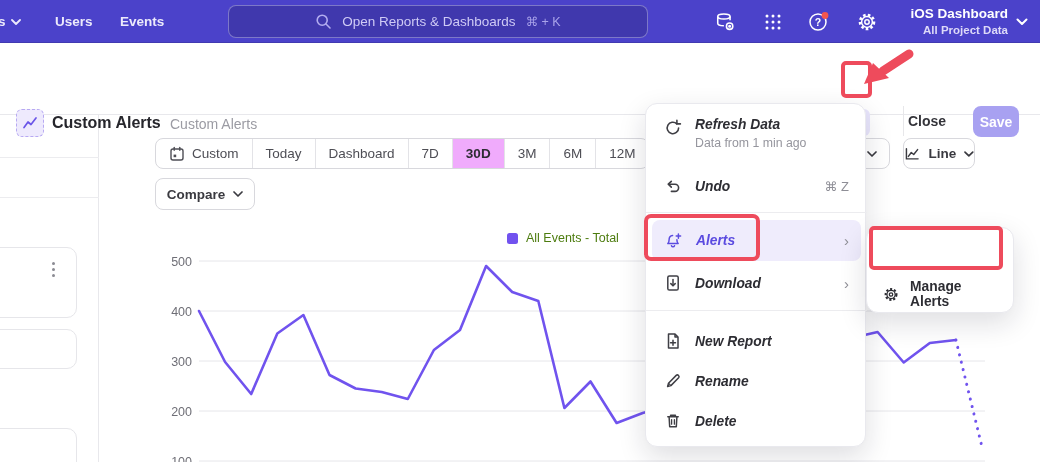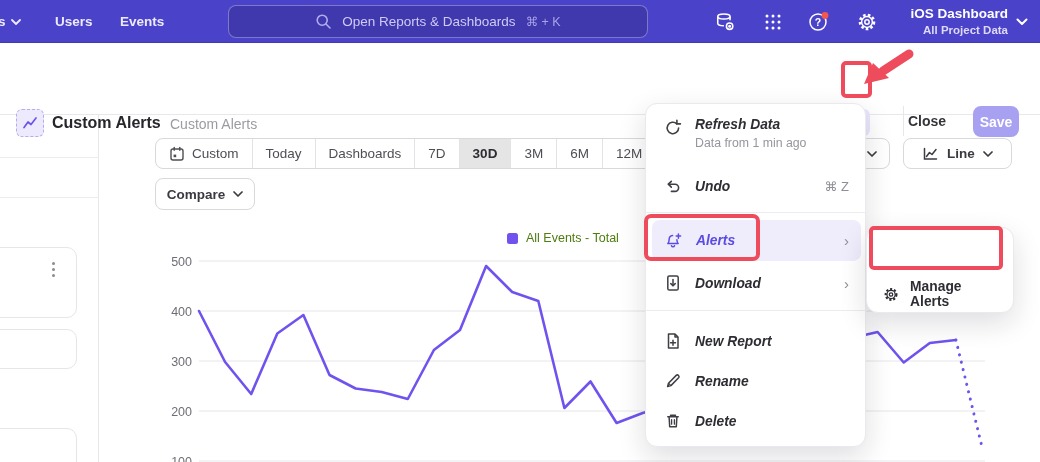--- a/index.html
+++ b/index.html
@@ -34,21 +34,21 @@
   .sidebar { position:absolute; left:0; top:115px; width:99px; height:347px; background:#fff; border-right:1px solid #e8e8ec; z-index:5; }
   .sb-divider { position:absolute; left:0; width:99px; height:1px; background:#ececef; }
   .sb-card { position:absolute; left:-25px; width:102px; border:1px solid #e6e6ea; border-radius:10px; background:#fff; cursor:pointer; }
   .kebab { position:absolute; right:18px; top:11px; display:flex; flex-direction:column; gap:3px; cursor:pointer; padding:3px; }
   .kebab i { width:3px; height:3px; border-radius:50%; background:#8b8b93; }
 
   
   .segmented { position:absolute; left:155px; top:138px; height:31px; display:flex; border:1px solid #d8d8dd; border-radius:8px; background:#fff; overflow:hidden; z-index:6; }
   .seg { display:flex; align-items:center; justify-content:center; gap:7px; padding:0 13px; font-size:13.5px; color:#4e4e55; border-right:1px solid #e3e3e7; cursor:pointer; white-space:nowrap; }
   .seg:last-child { border-right:none; }
-  .seg.active { background:#e5e5e5; color:#2c2c32; font-weight:700; }
+  .seg.active { background:#f0abfc; color:#2c2c32; font-weight:700; }
   .pill-btn { position:absolute; height:32px; border:1px solid #d8d8dd; border-radius:8px; background:#fff; display:flex; align-items:center; justify-content:center; gap:8px; font-size:13.5px; font-weight:600; color:#3a3a40; cursor:pointer; z-index:6; }
 
   
   #chart-svg { position:absolute; left:0; top:0; width:1040px; height:462px; z-index:1; pointer-events:none; }
   .legend { position:absolute; left:507px; top:231px; display:flex; align-items:center; gap:8px; z-index:2; }
   .legend .swatch { width:11px; height:11px; border-radius:2.5px; }
   .legend .lbl { font-size:12.5px; color:#4d7c0f; }
 
   
   .menu { position:absolute; left:645px; top:103px; width:221px; height:344px; background:#fff; border:1px solid #e9e9ee; border-radius:12px; box-shadow:0 10px 28px rgba(20,20,40,.14); z-index:40; }
@@ -215,21 +215,21 @@
         <line x1="5.2" y1="1.4" x2="5.2" y2="4.2" stroke="#4e4e55" stroke-width="1.4" stroke-linecap="round"></line>
         <line x1="10.8" y1="1.4" x2="10.8" y2="4.2" stroke="#4e4e55" stroke-width="1.4" stroke-linecap="round"></line>
         <rect x="4.6" y="8.6" width="2.6" height="2.6" fill="#4e4e55"></rect>
       </svg>
       <span>Custom</span>
     </div>
     <div class="seg">
         <span>Today</span>
       </div>
     <div class="seg">
-        <span>Dashboards</span>
+        <span>Dashboard</span>
       </div>
     <div class="seg">
         <span>7D</span>
       </div>
     <div class="seg active">
         <span>30D</span>
       </div>
     <div class="seg">
         <span>3M</span>
       </div>
@@ -247,21 +247,21 @@
         <polyline points="1 1 5 5 9 1" fill="none" stroke="#3a3a40" stroke-width="1.7" stroke-linecap="round" stroke-linejoin="round"></polyline>
       </svg>
   </div>
 
   <div class="pill-btn" style="left:808px; top:138px; width:82px; height:31px; justify-content:flex-end; padding-right:12px;">
     <svg class="icon" width="10" height="6" viewBox="0 0 10 6">
         <polyline points="1 1 5 5 9 1" fill="none" stroke="#3a3a40" stroke-width="1.7" stroke-linecap="round" stroke-linejoin="round"></polyline>
       </svg>
   </div>
 
-  <div class="pill-btn" style="left:903px; top:138px; width:109px; height:31px;">
+  <div class="pill-btn" style="left:903px; top:138px; width:72px; height:31px;">
     <svg class="icon" width="17" height="16" viewBox="0 0 17 16">
       <path d="M2.5 2.5 v10.5 h12" fill="none" stroke="#3a3a40" stroke-width="1.5" stroke-linecap="round"></path>
       <polyline points="4.5 10.5 7.5 6.5 10 8.5 14 3.5" fill="none" stroke="#3a3a40" stroke-width="1.5" stroke-linecap="round" stroke-linejoin="round"></polyline>
     </svg>
     <span>Line</span>
     <svg class="icon" width="10" height="6" viewBox="0 0 10 6">
         <polyline points="1 1 5 5 9 1" fill="none" stroke="#3a3a40" stroke-width="1.7" stroke-linecap="round" stroke-linejoin="round"></polyline>
       </svg>
   </div>
 

